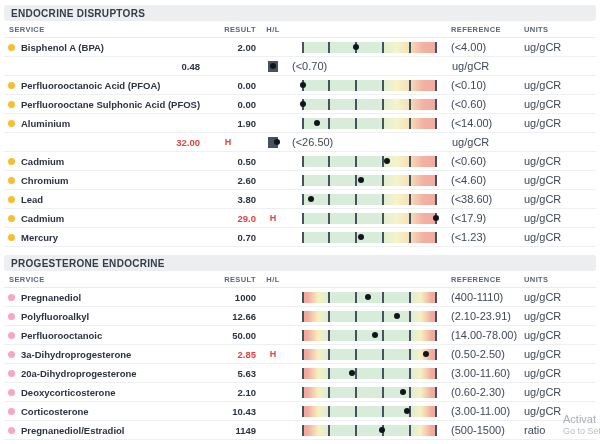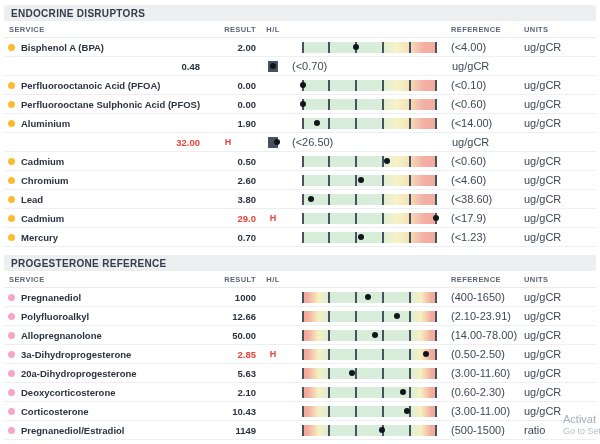--- a/index.html
+++ b/index.html
@@ -332,21 +332,21 @@
             </div>
     </div>
     <div class="ref-cell">(&lt;1.23)</div>
     <div class="units-cell">ug/gCR</div>
   </div>
 </div>
   </div>
 
   <div class="section">
     <div class="section-header">
-      <span class="section-title">PROGESTERONE REFERENCE</span>
+      <span class="section-title">PROGESTERONE ENDOCRINE</span>
     </div>
     <div class="grid col-header-row">
       <div class="col-h c-service">SERVICE</div>
       <div class="col-h c-result">RESULT</div>
       <div class="col-h c-hl">H/L</div>
       <div class="col-h c-gauge"></div>
       <div class="col-h c-ref">REFERENCE</div>
       <div class="col-h c-units">UNITS</div>
     </div>
     <div class="rows">
@@ -361,21 +361,21 @@
       <div class="gauge range">
               <div class="tick" style="left: 0px;"></div>
               <div class="tick" style="left: calc(20% - 1px);"></div>
               <div class="tick" style="left: calc(40% - 1px);"></div>
               <div class="tick" style="left: calc(60% - 1px);"></div>
               <div class="tick" style="left: calc(80% - 1px);"></div>
               <div class="tick" style="left: calc(100% - 2px);"></div>
               <div class="gdot" style="left: 49%;"></div>
             </div>
     </div>
-    <div class="ref-cell">(400-1650)</div>
+    <div class="ref-cell">(400-1110)</div>
     <div class="units-cell">ug/gCR</div>
   </div>
 
   <div class="grid row">
     <div class="service-cell">
       <span class="dot" style="background: rgb(247, 166, 197);"></span>
       <span class="service-name">Polyfluoroalkyl</span>
     </div>
     <div class="result-cell">12.66</div>
     <div class="hl-cell"></div>
@@ -390,21 +390,21 @@
               <div class="gdot" style="left: 70%;"></div>
             </div>
     </div>
     <div class="ref-cell">(2.10-23.91)</div>
     <div class="units-cell">ug/gCR</div>
   </div>
 
   <div class="grid row">
     <div class="service-cell">
       <span class="dot" style="background: rgb(247, 166, 197);"></span>
-      <span class="service-name">Allopregnanolone</span>
+      <span class="service-name">Perfluorooctanoic</span>
     </div>
     <div class="result-cell">50.00</div>
     <div class="hl-cell"></div>
     <div class="gauge-cell">
       <div class="gauge range">
               <div class="tick" style="left: 0px;"></div>
               <div class="tick" style="left: calc(20% - 1px);"></div>
               <div class="tick" style="left: calc(40% - 1px);"></div>
               <div class="tick" style="left: calc(60% - 1px);"></div>
               <div class="tick" style="left: calc(80% - 1px);"></div>

